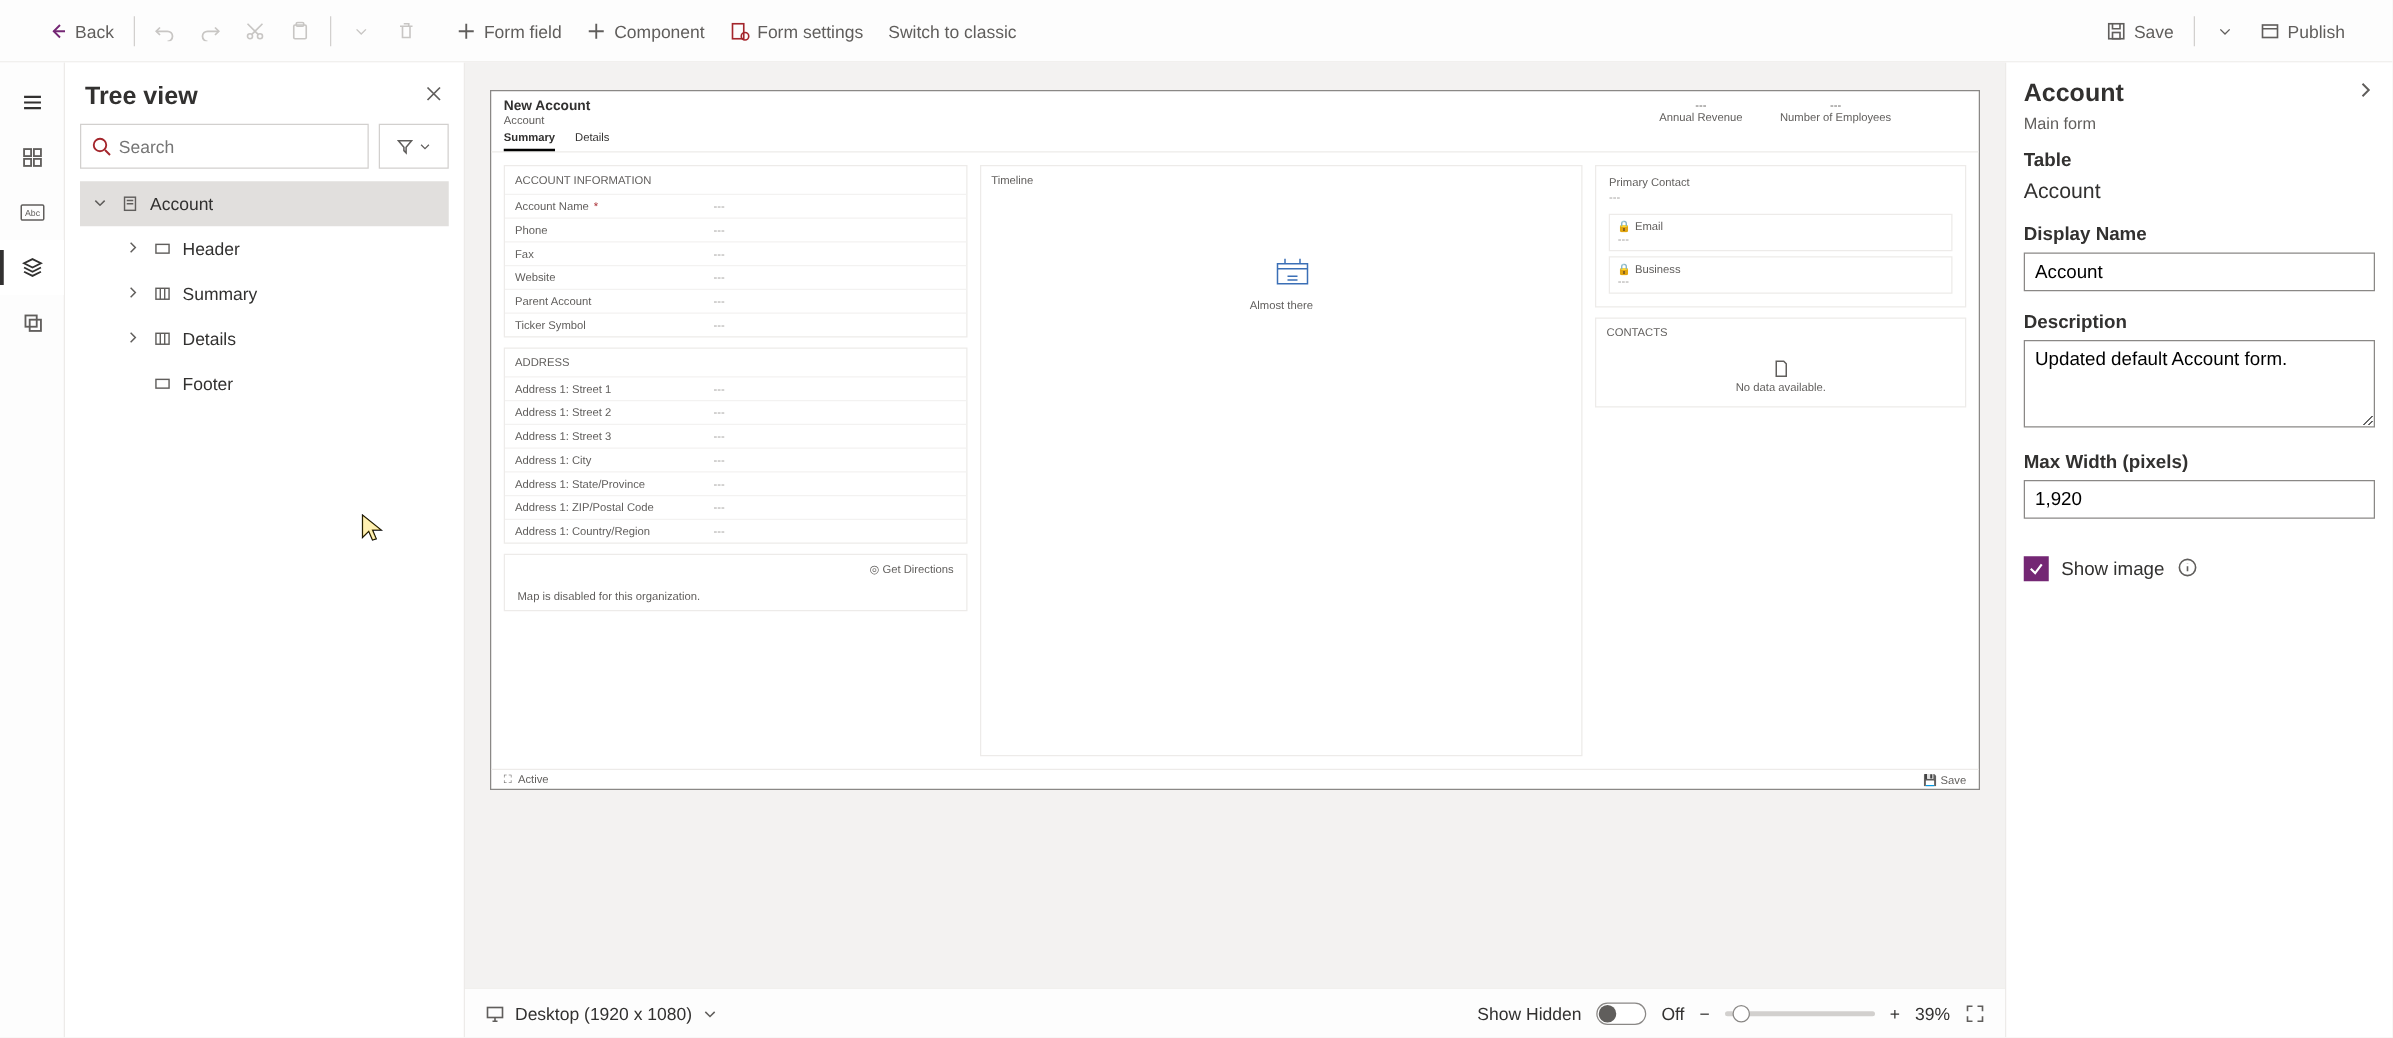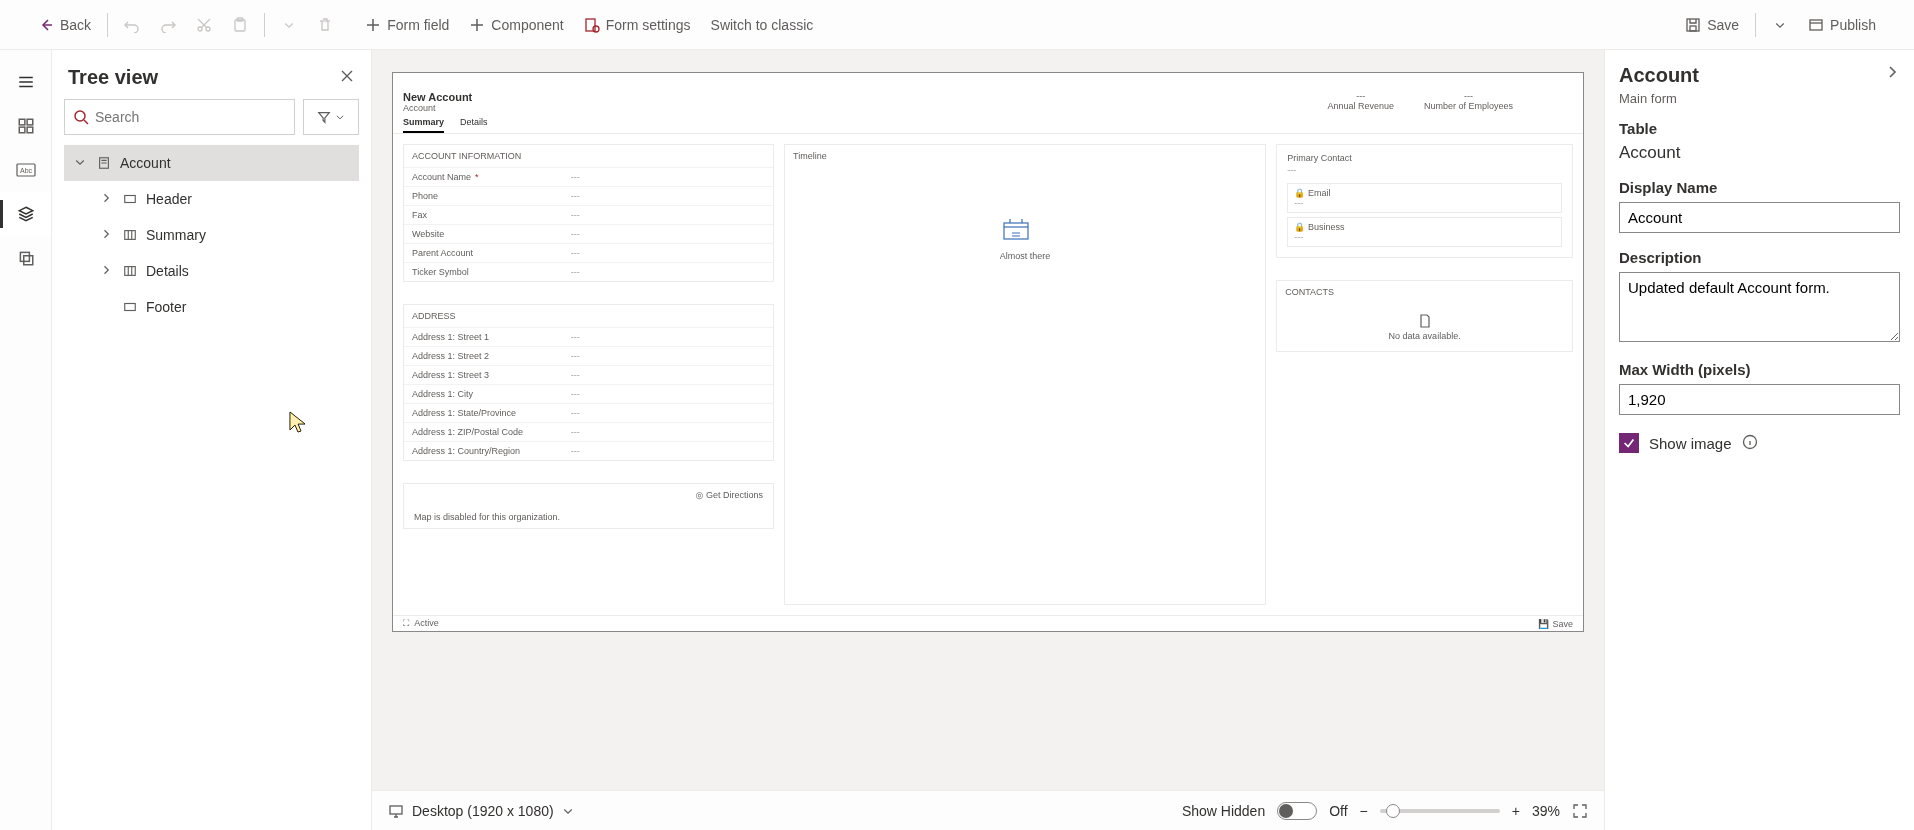--- a/index.html
+++ b/index.html
@@ -34,42 +34,42 @@
 .tree-item.l1 { padding-left: 34px; }
 .tree-item.selected { background: #e1dfdd; }
 .tree-item .chev { width: 16px; text-align: center; color:#605e5c; }
 .tree-item .icon-slot { width:16px; display:flex; align-items:center; justify-content:center; color:#605e5c; }
 .tree-item.noexpand .chev { visibility: hidden; }
 
 
 .canvas-area { flex: 1; display: flex; flex-direction: column; background:#f3f2f1; }
 .canvas-scroll { flex: 1; padding: 22px 20px; overflow:auto; }
 .form-canvas { background: #fff; border: 1px solid #8a8886; width: 100%; min-height: 560px; position: relative; display:flex; flex-direction:column; }
-.fc-head { padding: 18px 10px 2px 10px; display:flex; justify-content:space-between; }
+.fc-head { padding: 6px 10px 2px 10px; display:flex; justify-content:space-between; }
 .fc-head .titles .t1 { font-size: 11px; font-weight:600; }
 .fc-head .titles .t2 { font-size: 9px; color:#605e5c; }
 .fc-head .metrics { display:flex; gap:30px; font-size:9px; color:#605e5c; }
 .fc-head .metrics div { text-align:center; }
 .fc-head .metrics span { display:block; }
 .fc-tabs { display:flex; gap:16px; padding: 2px 10px 0 10px; font-size:9px; border-bottom:1px solid #edebe9; }
 .fc-tabs .tab { padding-bottom:4px; cursor:pointer; }
 .fc-tabs .tab.active { border-bottom: 2px solid #000; font-weight:600; }
 .fc-body { flex:1; display:flex; gap:10px; padding:10px; }
-.fc-col { flex:1; display:flex; flex-direction:column; gap:22px; }
+.fc-col { flex:1; display:flex; flex-direction:column; gap:8px; }
 .fc-col.c1 { flex: 1; }
 .fc-col.c2 { flex: 1.3; }
 .fc-col.c3 { flex: 0.8; }
 .section { border:1px solid #edebe9; background:#fff; }
 .section .sec-title { font-size:9px; padding:6px 8px; color:#605e5c; }
 .field-row { display:flex; align-items:center; font-size:9px; padding:4px 8px; border-top:1px solid #f3f2f1; }
 .field-row .fl { flex:0 0 45%; color:#605e5c; }
 .field-row .req { color:#a4262c; margin-left:4px; }
 .field-row .fv { color:#a19f9d; }
 .timeline { flex:1; display:flex; flex-direction:column; align-items:center; justify-content:flex-start; }
-.timeline-inner { margin-top:50px; text-align:left; color:#605e5c; font-size:9px; }
+.timeline-inner { margin-top:50px; text-align:right; color:#605e5c; font-size:9px; }
 .timeline-inner svg { margin-bottom:8px; }
 .errorlink { font-size:9px; color:#0078d4; text-decoration:underline; padding:6px 8px; }
 .nordata { font-size:9px; color:#605e5c; text-align:center; padding:10px 0; }
 .quickview { padding:2px 0 6px 0; }
 .quickview .qv-title { font-size:9px; color:#605e5c; padding:6px 10px 2px 10px; }
 .quickview .qv-field { border:1px solid #edebe9; margin:4px 10px; padding:4px 6px; font-size:9px; color:#605e5c; }
 .map-section { border:1px solid #edebe9; }
 .map-section .getdir { text-align:right; font-size:9px; padding:6px 10px; color:#605e5c; }
 .map-section .msg { font-size:9px; padding:6px 10px; color:#605e5c; }
 .fc-foot { border-top:1px solid #edebe9; display:flex; justify-content:space-between; align-items:center; padding:2px 10px; font-size:9px; color:#605e5c; }
@@ -88,21 +88,21 @@
 .proppanel .p-head { display:flex; justify-content:space-between; align-items:flex-start; margin-bottom:4px; }
 .proppanel .p-title { font-size:20px; font-weight:600; }
 .proppanel .p-sub { font-size:13px; color:#605e5c; margin-bottom:14px; }
 .proppanel .p-tabs { display:flex; gap:20px; border-bottom:1px solid #edebe9; margin-bottom:18px; }
 .proppanel .p-tabs .pt { padding-bottom:8px; cursor:pointer; font-size:15px; }
 .proppanel .p-tabs .pt.active { border-bottom:3px solid #742774; font-weight:600; }
 .proppanel label { display:block; font-size:15px; font-weight:600; margin-bottom:6px; margin-top:16px; }
 .proppanel .pval { font-size:17px; margin-bottom:4px; }
 .proppanel input[type=text], .proppanel textarea { width:100%; border:1px solid #8a8886; padding:6px 8px; font-size:15px; font-family:inherit; }
 .proppanel textarea { height:70px; resize:both; }
-.checkrow { display:flex; align-items:center; gap:10px; margin-top:18px; }
+.checkrow { display:flex; align-items:center; gap:10px; margin-top:30px; }
 .checkbox { width:20px; height:20px; background:#742774; display:flex; align-items:center; justify-content:center; }
 .checkbox svg { color:#fff; }
 .info-icon { color:#605e5c; }
 
 
 .cursor { position:absolute; left:288px; top:410px; pointer-events:none; }
 
 </style>
 </head>
 <body>

